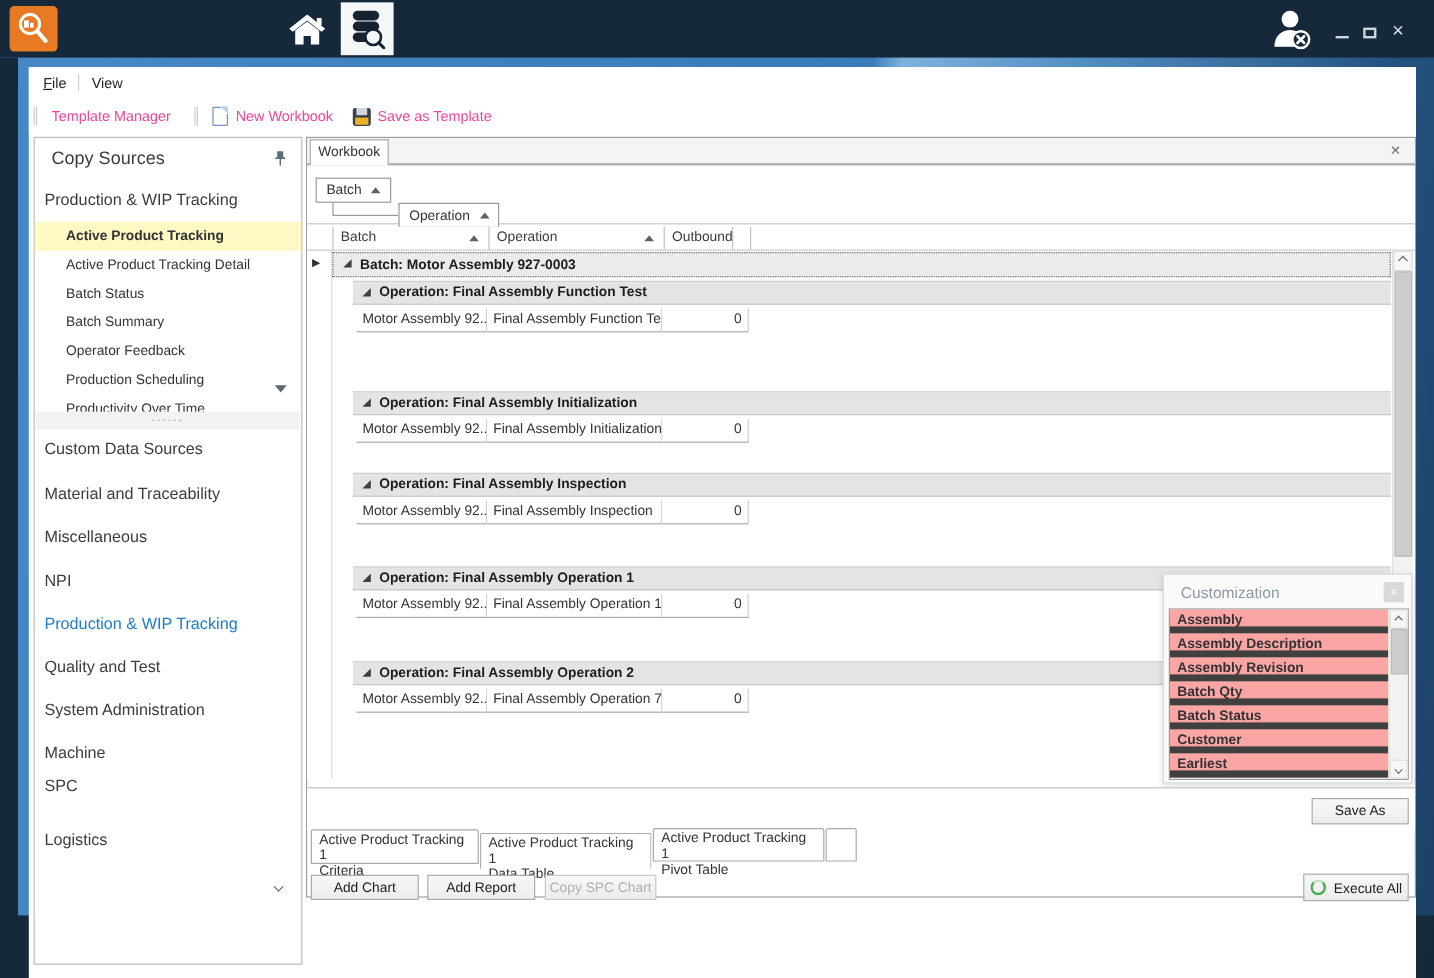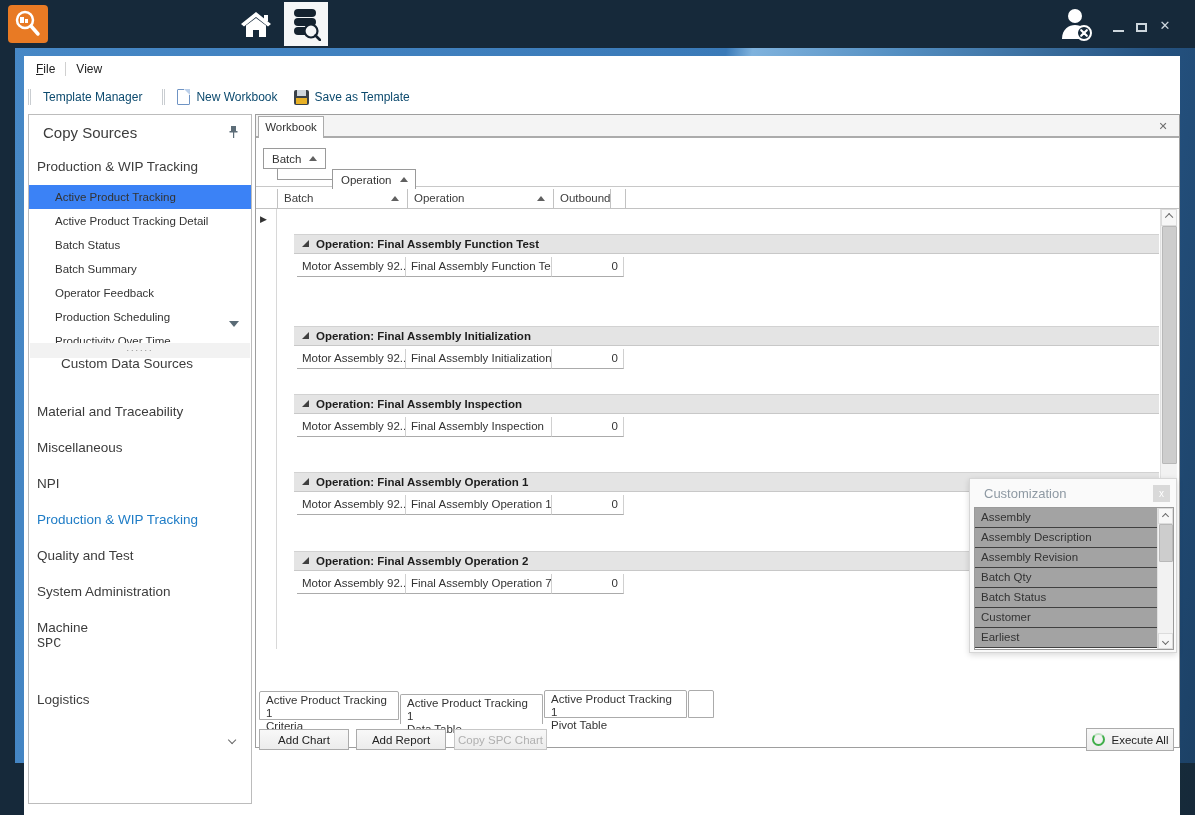--- a/index.html
+++ b/index.html
@@ -29,33 +29,33 @@
   .footer { position:absolute; left:0; top:763px; width:1195px; height:52px;
     background: linear-gradient(100deg,#16293a 55%,#1b3a47 80%,#173039 92%,#16293a 100%); }
 
   
   .menubar { position:absolute; left:0; top:0; width:1156px; height:26px; background:#fff; }
   .menu-item { display:inline-block; font-size:12px; color:#222; padding:5px 10px; margin-top:1px; }
   .menu-item.fkey::first-letter { text-decoration:underline; }
   .menu-sep { display:inline-block; width:1px; height:14px; background:#d0d0d0; vertical-align:middle; }
   .toolbar { position:absolute; left:0; top:26px; width:1156px; height:30px; background:#fff; display:flex; align-items:center; }
   .grip { width:3px; height:16px; border-left:1px solid #c9cdd1; border-right:1px solid #c9cdd1; margin:0 6px 0 4px; }
-  .tool-label { font-size:12px; color:#0c4a6e; padding:0 6px; }
+  .tool-label { font-size:12px; color:#ec4899; padding:0 6px; }
   .ico-page { width:13px; height:16px; background:#fff; border:1px solid #6f94c4; border-radius:1px; position:relative; margin-left:6px; }
   .ico-page::after { content:""; position:absolute; right:-1px; top:-1px; border-style:solid; border-width:0 6px 6px 0; border-color:transparent #bcd0ea #fff transparent; }
   .ico-floppy { width:15px; height:15px; background:#3a4148; border-radius:2px; position:relative; margin-left:10px; }
   .ico-floppy::before { content:""; position:absolute; left:3px; top:0; width:9px; height:6px; background:#cfd6dc; }
   .ico-floppy::after { content:""; position:absolute; left:2px; bottom:1px; width:11px; height:6px; background:#e8b126; }
 
   
   .sidebar { position:absolute; left:4px; top:58px; width:224px; height:690px; background:#fff; border:1px solid #bcbcbc; }
   .sb-title { position:absolute; left:14px; top:9px; font-size:15px; color:#3c3c3c; }
   .sb-section-open { position:absolute; left:8px; top:44px; font-size:13.5px; color:#3c3c3c; }
   .sb-item { position:absolute; left:0; width:222px; height:24px; font-size:11.5px; color:#333; line-height:24px; padding-left:26px; white-space:nowrap; }
-  .sb-item.active { background:#3b82f6; }
+  .sb-item.active { background:#fef9c3;font-weight:bold; }
   .sb-cat { position:absolute; left:8px; font-size:13.5px; color:#3c3c3c; white-space:nowrap; }
   .sb-cat.selected { color:#1e7cc6; }
   .splitter { position:absolute; left:1px; top:228px; width:220px; height:15px; background:#f2f2f2; text-align:center; color:#8a8a8a; font-size:9px; letter-spacing:2px; line-height:10px; }
   .tri-down { width:0; height:0; border-left:5px solid transparent; border-right:5px solid transparent; border-top:6px solid #5a6b76; }
   .chev { display:inline-block; border:solid #6a6a6a; border-width:0 1.6px 1.6px 0; padding:2.6px; }
   .chev.down { transform:rotate(45deg); }
   .chev.up { transform:rotate(-135deg); }
 
   
   .pane { position:absolute; left:231px; top:58px; width:925px; height:634px; background:#fff; border:1px solid #9e9e9e; }
@@ -87,21 +87,21 @@
   
   .vscroll { position:absolute; background:#f2f2f2; border-left:1px solid #e0e0e0; }
   .scroll-btn { position:absolute; left:0; width:100%; height:17px; background:#f7f7f7; border:1px solid #dcdcdc; display:flex; align-items:center; justify-content:center; }
   .scroll-thumb { position:absolute; left:1px; width:15px; background:#cdcdcd; border:1px solid #b8b8b8; border-radius:1px; }
 
   
   .cust { position:absolute; left:713px; top:363px; width:208px; height:175px; background:#fafafa; border:1px solid #d6d6d6; box-shadow:0 2px 6px rgba(0,0,0,0.15); }
   .cust-title { position:absolute; left:14px; top:7px; font-size:13px; color:#8e99a3; }
   .cust-close { position:absolute; right:6px; top:6px; width:17px; height:17px; background:#d9d9d9; color:#fff; font-size:10px; text-align:center; line-height:17px; }
   .cust-list { position:absolute; left:4px; top:28px; width:200px; height:143px; background:#fff; border:1px solid #9a9a9a; }
-  .cust-item { position:absolute; left:0; width:182px; height:20px; border-bottom:1px solid #404040; font-size:11.5px; color:#333; line-height:19px; padding-left:6px; background:#a3a3a3; }
+  .cust-item { position:absolute; left:0; width:182px; height:20px; border-bottom:6px solid #404040; font-size:11.5px; color:#333; line-height:19px; padding-left:6px; background:#fca5a5;font-weight:bold; }
 
   
   .saveas-strip { position:absolute; left:0; top:541px; width:923px; height:36px; border-top:1px solid #c2c2c2; background:#fff; }
   .btn { background:linear-gradient(#f8f8f8,#ececec); border:1px solid #ababab; font-size:11.5px; color:#222; text-align:center; font-family:"Liberation Sans", sans-serif; }
   .sheet-tab { position:absolute; background:#fff; border:1px solid #ababab; border-radius:2px 2px 0 0; font-size:11.5px; color:#333; padding:2px 6px; line-height:13px; }
   .exec-ico { display:inline-block; width:13px; height:13px; border:2.5px solid #3fae49; border-radius:50%; border-top-color:#bfe3c2; margin-right:7px; vertical-align:-2px; }
 </style>
 </head>
 <body>
 
@@ -185,29 +185,29 @@
       <div class="sb-item" style="top:94px;">Active Product Tracking Detail</div>
       <div class="sb-item" style="top:118px;">Batch Status</div>
       <div class="sb-item" style="top:142px;">Batch Summary</div>
       <div class="sb-item" style="top:190px;">Production Scheduling</div>
       <div class="sb-item" style="top:166px;">Operator Feedback</div>
       <div class="sb-item" style="top:214px;">Productivity Over Time</div>
       <div class="abs" style="left:200px;top:212px;"><span class="tri-down"></span></div>
 
       <div class="splitter"><span>......</span></div>
 
-      <div class="sb-cat" style="top:241px;margin-left:24px;">Custom Data Sources</div>
+      <div class="sb-cat" style="top:251px;">Custom Data Sources</div>
       <div class="sb-cat" style="top:289px;">Material and Traceability</div>
       <div class="sb-cat" style="top:325px;">Miscellaneous</div>
       <div class="sb-cat" style="top:361px;">NPI</div>
       <div class="sb-cat selected" style="top:397px;">Production &amp; WIP Tracking</div>
       <div class="sb-cat" style="top:433px;">Quality and Test</div>
       <div class="sb-cat" style="top:469px;">System Administration</div>
       <div class="sb-cat" style="top:505px;">Machine</div>
-      <div class="sb-cat" style="top:521px;font-family:Liberation Mono, monospace;">SPC</div>
+      <div class="sb-cat" style="top:532px;">SPC</div>
       <div class="sb-cat" style="top:577px;">Logistics</div>
 
       <div class="abs" style="left:200px;top:614px;"><span class="chev down"></span></div>
     </div>
 
     <div class="pane">
 
       <div class="tabstrip">
         <div class="wb-tab">Workbook</div>
         <div class="strip-close">✕</div>
@@ -239,20 +239,24 @@
         <div class="hdr-cell" style="left:298px;width:57px;">
           <span>Outbound</span>
         </div>
         <div class="hdr-cell" style="left:355px;width:15px;"></div>
       </div>
 
       <div class="grid-body">
         <div class="ind-line"></div>
         <div class="row-ind">▶</div>
 
+        <div class="grp-batch">
+          <span class="exp"></span>
+          <span class="grp-label">Batch: Motor Assembly 927-0003</span>
+        </div>
 
         <div class="grp-op" style="top:25px;">
           <span class="exp"></span>
           <span class="grp-label">Operation: Final Assembly Function Test</span>
         </div>
         <div class="data-row" style="top:48px;">
           <div class="cell" style="left:41px;width:109px;">Motor Assembly 92...</div>
           <div class="cell" style="left:150px;width:146px;">Final Assembly Function Test</div>
           <div class="cell num" style="left:296px;width:72px;">0</div>
         </div>
@@ -324,20 +328,23 @@
                 <span class="chev up" style="padding:2px;"></span>
               </div>
             <div class="scroll-thumb" style="top:16px;height:38px;width:14px;"></div>
             <div class="scroll-btn" style="top:125px;height:16px;">
                 <span class="chev down" style="padding:2px;"></span>
               </div>
           </div>
         </div>
       </div>
 
+      <div class="saveas-strip">
+        <button class="btn abs" style="left:837px;top:8px;width:81px;height:22px;">Save As</button>
+      </div>
 
       <div class="sheet-tab" style="left:3px;top:576px;width:140px;height:29px;">
         <div>Active Product Tracking 1</div>
         <div>Criteria</div>
       </div>
       <div class="sheet-tab" style="left:144px;top:579px;width:143px;height:30px;border-bottom:none;">
         <div>Active Product Tracking 1</div>
         <div>Data Table</div>
       </div>
       <div class="sheet-tab" style="left:288px;top:575px;width:143px;height:28px;">

